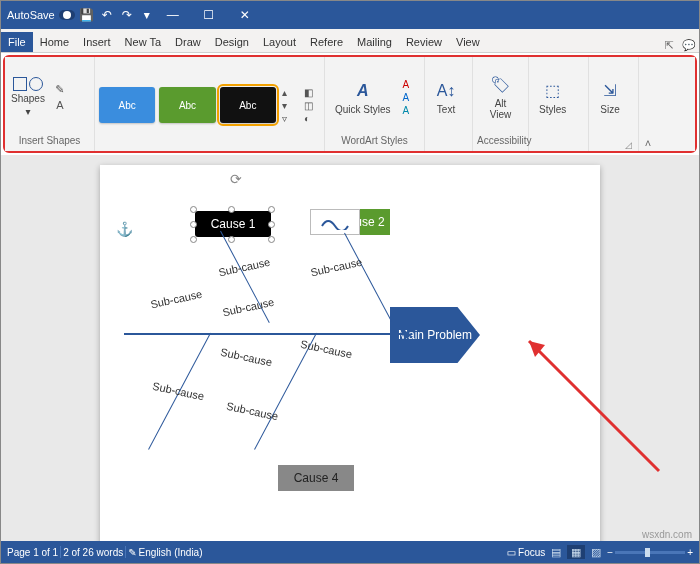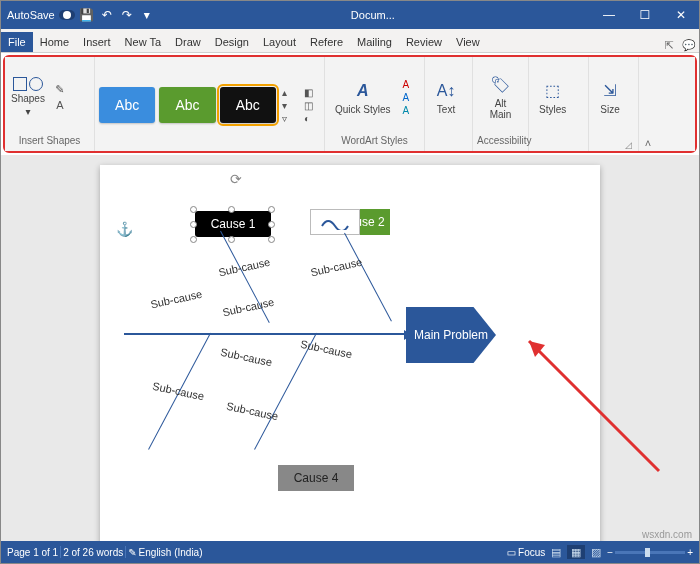--- a/index.html
+++ b/index.html
@@ -32,21 +32,21 @@
   .group .body { flex:1; display:flex; align-items:center; gap:4px; }
   .group .label { height:16px; text-align:center; font-size:10px; color:#666; position:relative; }
   .group .dlg { position:absolute; right:2px; bottom:1px; font-size:9px; color:#888; }
 
   .shapebtn { display:flex; flex-direction:column; align-items:center; gap:2px; font-size:10px; padding:2px; }
   .shapebtn .ico { width:20px;height:20px;border:1.2px solid #2b579a; }
   .shapebtn .ico.circle{border-radius:50%;}
   .mini-stack { display:flex; flex-direction:column; gap:3px; padding:2px; }
   .mini-stack span{ width:14px;height:12px; display:flex;align-items:center;justify-content:center;font-size:11px;color:#555;}
 
-  .style-swatch { width:66px; height:36px; border-radius:3px; display:flex; align-items:center; justify-content:center; color:#fff; font-size:14px; box-shadow:0 1px 2px rgba(0,0,0,.2);}
+  .style-swatch { width:66px; height:36px; border-radius:3px; display:flex; align-items:center; justify-content:center; color:#fff; font-size:10px; box-shadow:0 1px 2px rgba(0,0,0,.2);}
   .style-swatch.sel { outline:2px solid #f2a100; outline-offset:1px; }
   .style-col { display:flex; flex-direction:column; gap:3px; padding:2px;}
   .style-col span{ width:14px;height:10px;font-size:10px;color:#555;display:flex;align-items:center;}
 
   .bigbtn { display:flex; flex-direction:column; align-items:center; justify-content:center; gap:2px; padding:2px 6px; font-size:10px; text-align:center; line-height:1.1; }
   .bigbtn .ic { width:22px;height:22px; display:flex;align-items:center;justify-content:center;font-size:16px;color:#2b579a;}
   .collapse { width:18px; display:flex; align-items:flex-end; justify-content:center; color:#666; font-size:11px; padding-bottom:2px;}
 
   
   .workspace { flex:1; background:#e9e9e9; display:flex; justify-content:center; padding:10px 0 0; overflow:hidden; position:relative;}
@@ -56,21 +56,21 @@
   .rotation { position:absolute; left:130px; top:6px; color:#888; font-size:14px; }
   .cause-box { position:absolute; color:#fff; font-size:12px; display:flex; align-items:center; justify-content:center; }
   .cause1-wrap { position:absolute; left:78px; top:38px; width:110px; height:42px;text-align:center; }
   .sel-handle { position:absolute; width:7px;height:7px;background:#fff;border:1px solid #888;border-radius:50%; }
   .cause1 { background:#000; width:76px; height:26px; border-radius:3px; position:absolute; left:17px; top:8px; display:flex;align-items:center;justify-content:center;color:#fff;font-size:12px;}
   .cause2 { background:#5a9b2e; left:210px; top:44px; width:80px; height:26px; }
   .cause2-overlay { position:absolute; left:210px; top:44px; width:50px; height:26px; background:#fff; border:1px solid #bbb; display:flex;align-items:center;justify-content:center; }
   .cause2-overlay svg{width:30px;height:16px;}
   .cause3 { background:#f2a100; left:72px; top:300px; width:76px; height:26px; }
   .cause4 { background:#888; color:#222; left:178px; top:300px; width:76px; height:26px; }
-  .main-problem { position:absolute; left:306px; top:142px; width:90px; height:56px; background:#2b579a; color:#fff; font-size:12px; display:flex; align-items:center; justify-content:center; text-align:center; line-height:1.2; clip-path: polygon(0 0, 75% 0, 100% 50%, 75% 100%, 0 100%); }
+  .main-problem { position:absolute; left:290px; top:142px; width:90px; height:56px; background:#2b579a; color:#fff; font-size:12px; display:flex; align-items:center; justify-content:center; text-align:center; line-height:1.2; clip-path: polygon(0 0, 75% 0, 100% 50%, 75% 100%, 0 100%); }
 
   .spine { position:absolute; left:24px; top:168px; width:282px; height:0; border-top:2px solid #2b579a; }
   .spine::after{ content:""; position:absolute; right:-6px; top:-5px; border-left:8px solid #2b579a; border-top:5px solid transparent; border-bottom:5px solid transparent;}
   .bone { position:absolute; width:0; border-left:1.5px solid #2b579a; transform-origin:top; }
   .b1{ left:120px; top:66px; height:104px; transform:rotate(-28deg);}
   .b2{ left:244px; top:68px; height:100px; transform:rotate(-28deg);}
   .b3{ left:110px; top:168px; height:132px; transform:rotate(28deg);}
   .b4{ left:216px; top:168px; height:132px; transform:rotate(28deg);}
   .sub { position:absolute; font-size:11px; color:#333; transform:rotate(-12deg);}
   .subu { transform:rotate(12deg);}
@@ -97,21 +97,20 @@
     <div class="left">
       <span>AutoSave</span>
       <span class="autosave-toggle">
           <span class="knob"></span>
         </span>
       <span class="qat-icon">💾</span>
       <span class="qat-icon">↶</span>
       <span class="qat-icon">↷</span>
       <span class="qat-icon">▾</span>
     </div>
-    <div class="center">Docum...</div>
     <div class="right">
       <div class="winbtn">—</div>
       <div class="winbtn">☐</div>
       <div class="winbtn close">✕</div>
     </div>
   </div>
 
   <div class="tabs">
     <div class="tab file">File</div>
     <div class="tab">Home</div>
@@ -190,21 +189,21 @@
           <span>Text</span>
         </div>
       </div>
       <div class="label"></div>
     </div>
 
     <div class="group" style="width:56px">
       <div class="body">
         <div class="bigbtn">
           <span class="ic">🏷</span>
-          <span>Alt Main</span>
+          <span>Alt View</span>
         </div>
       </div>
       <div class="label">Accessibility</div>
     </div>
 
     <div class="group" style="width:60px">
       <div class="body">
         <div class="bigbtn">
           <span class="ic">⬚</span>
           <span>Styles</span>

